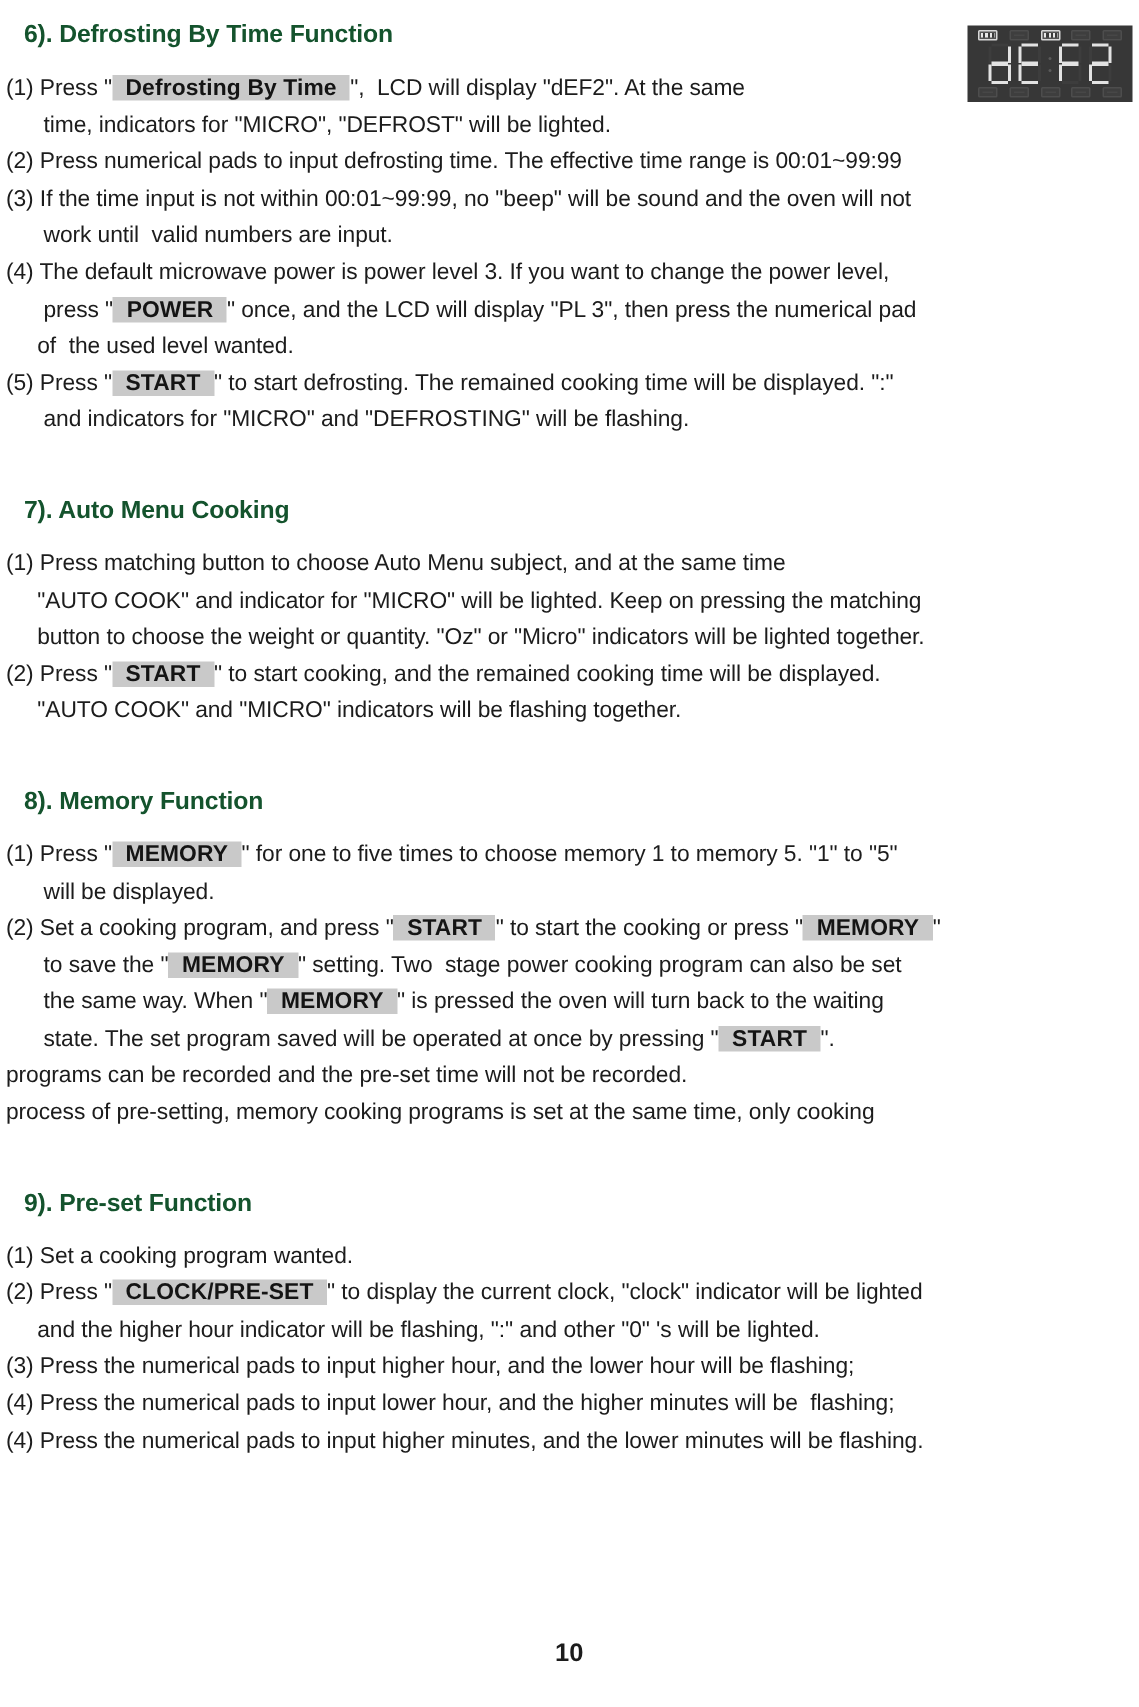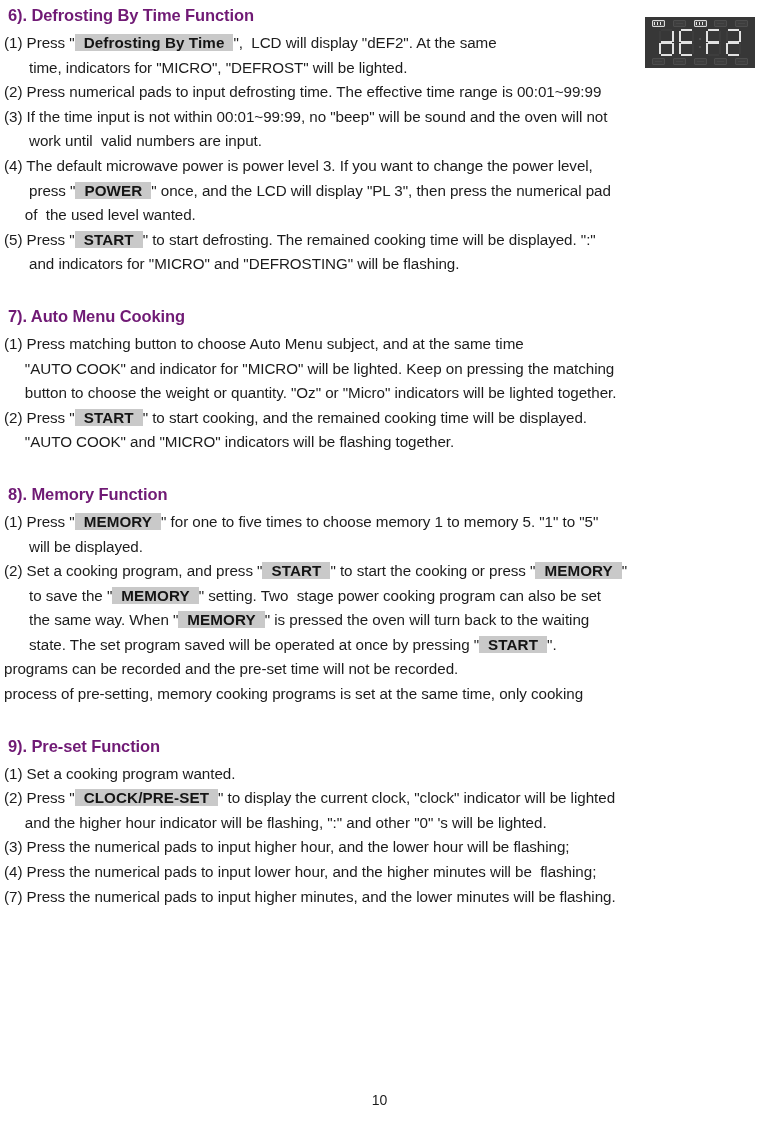--- a/index.html
+++ b/index.html
@@ -27,25 +27,25 @@
   .content {
     position: absolute;
     left: 4px;
     top: 0px;
     width: 752px;
   }
 
   h2.section-head {
     font-size: 16.5px;
     font-weight: bold;
-    margin: 4px;
+    margin: 12px;
     padding: 0;
     line-height: 23px;
     letter-spacing: -0.1px;
-    color: #701a75;
+    color: #14532d;
   }
 
   .para {
     font-size: 15.2px;
     line-height: 24.6px;
     margin: 0;
     padding: 0;
     letter-spacing: -0.05px;
     color: #1c1c1c;
     white-space: pre-wrap;
@@ -158,23 +158,24 @@
   .lcd-colon i.top { top: 9px; }
   .lcd-colon i.bot { top: 17px; }
 
   
   .page-number {
     position: absolute;
     left: 0;
     right: 0;
     top: 1092px;
     text-align: center;
-    font-size: 14px;
+    font-size: 17px;
     color: #1c1c1c;
     font-family: "Liberation Sans", sans-serif;
+    font-weight: bold;
   }
 </style>
 </head>
 <body>
 
 <div class="page">
 
   <div class="content">
       <h2 class="section-head">6). Defrosting By Time Function</h2>
       <div class="para"><span class="ln"><span>(1) Press "</span><span class="btn">Defrosting By Time</span><span>",  LCD will display "dEF2". At the same</span></span><span class="ln"><span>      time, indicators for "MICRO", "DEFROST" will be lighted.</span></span></div>
@@ -190,21 +191,21 @@
       <h2 class="section-head">8). Memory Function</h2>
       <div class="para"><span class="ln"><span>(1) Press "</span><span class="btn">MEMORY</span><span>" for one to five times to choose memory 1 to memory 5. "1" to "5"</span></span><span class="ln"><span>      will be displayed.</span></span></div>
       <div class="para"><span class="ln"><span>(2) Set a cooking program, and press "</span><span class="btn">START</span><span>" to start the cooking or press "</span><span class="btn">MEMORY</span><span>"</span></span><span class="ln"><span>      to save the "</span><span class="btn">MEMORY</span><span>" setting. Two  stage power cooking program can also be set</span></span><span class="ln"><span>      the same way. When "</span><span class="btn">MEMORY</span><span>" is pressed the oven will turn back to the waiting</span></span><span class="ln"><span>      state. The set program saved will be operated at once by pressing "</span><span class="btn">START</span><span>".</span></span></div>
       <div class="para"><span class="ln"><span>programs can be recorded and the pre-set time will not be recorded.</span></span><span class="ln"><span>process of pre-setting, memory cooking programs is set at the same time, only cooking</span></span></div>
       <div class="spacer-md"></div>
       <h2 class="section-head">9). Pre-set Function</h2>
       <div class="para"><span class="ln"><span>(1) Set a cooking program wanted.</span></span></div>
       <div class="para"><span class="ln"><span>(2) Press "</span><span class="btn">CLOCK/PRE-SET</span><span>" to display the current clock, "clock" indicator will be lighted</span></span><span class="ln"><span>     and the higher hour indicator will be flashing, ":" and other "0" 's will be lighted.</span></span></div>
       <div class="para"><span class="ln"><span>(3) Press the numerical pads to input higher hour, and the lower hour will be flashing;</span></span></div>
       <div class="para"><span class="ln"><span>(4) Press the numerical pads to input lower hour, and the higher minutes will be  flashing;</span></span></div>
-      <div class="para"><span class="ln"><span>(7) Press the numerical pads to input higher minutes, and the lower minutes will be flashing.</span></span></div>
+      <div class="para"><span class="ln"><span>(4) Press the numerical pads to input higher minutes, and the lower minutes will be flashing.</span></span></div>
     </div>
 
   <div class="lcd">
     <div class="lcd-ind-row">
         <span class="lcd-ind on"></span>
         <span class="lcd-ind"></span>
         <span class="lcd-ind on"></span>
         <span class="lcd-ind"></span>
         <span class="lcd-ind"></span>
       </div>

